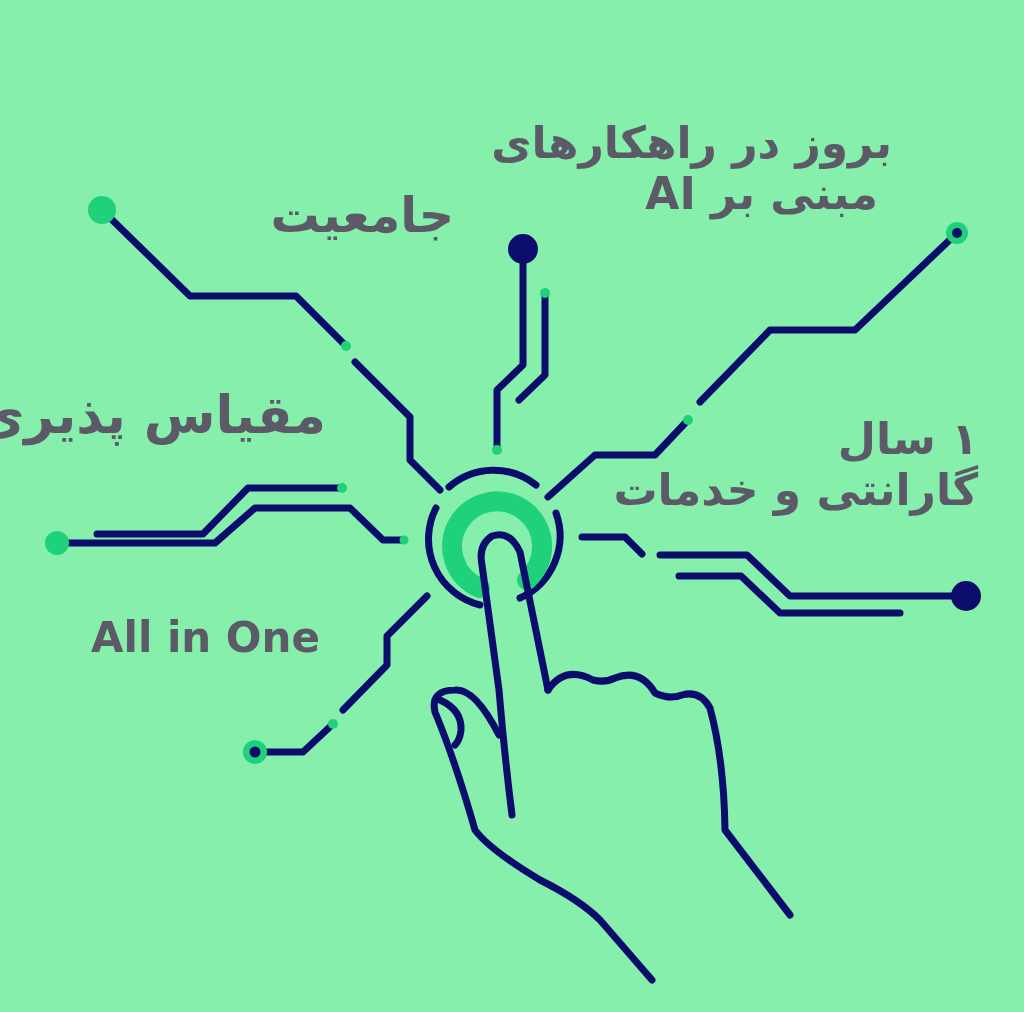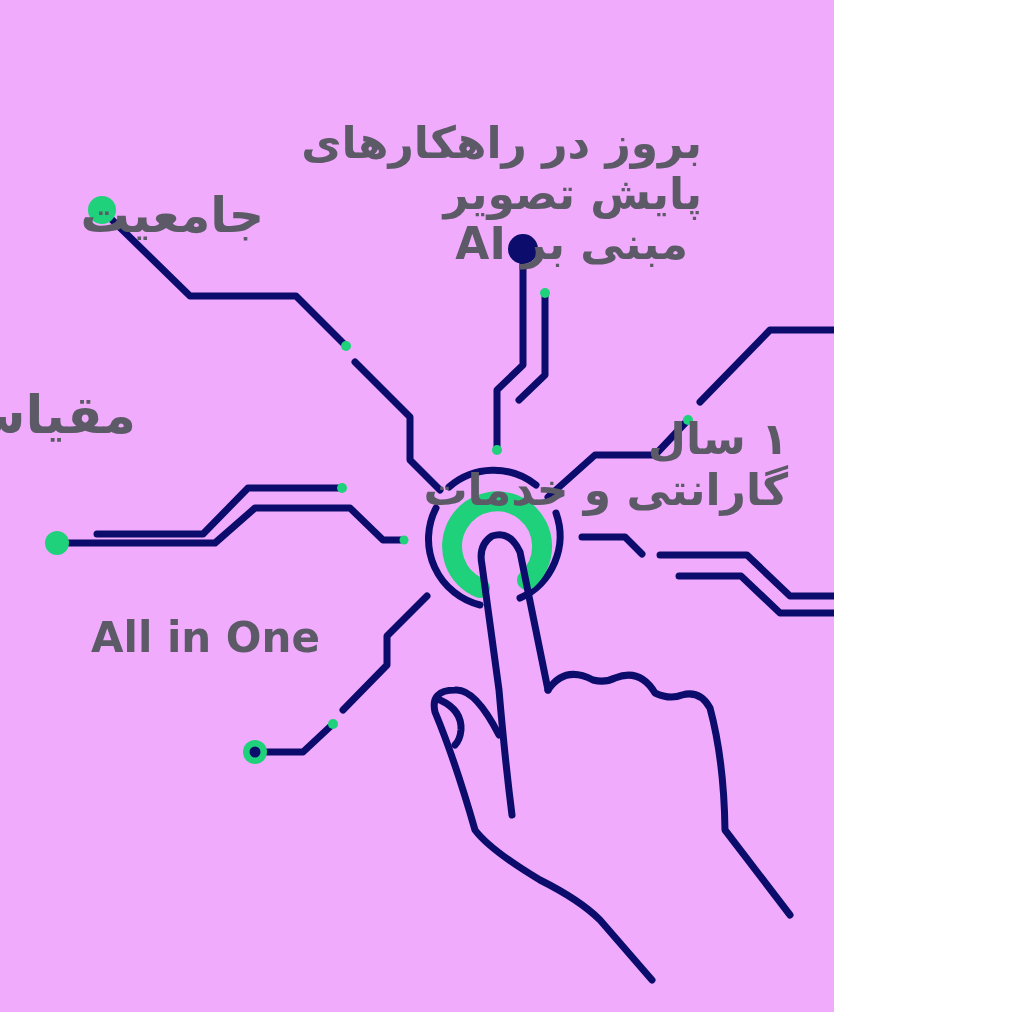--- a/index.html
+++ b/index.html
@@ -1,16 +1,16 @@
 <!DOCTYPE html>
 <html><head>
   <meta charset="utf-8">
   <style>
     html, body { margin: 0; padding: 0; background: #ffffff; }
-    .canvas { position: relative; width: 834px; height: 1012px; overflow: hidden; background: #f0abfc; }
+    .canvas { position: relative; width: 1024px; height: 1012px; overflow: hidden; background: #86efac; }
     svg.art { position: absolute; left: 0; top: 0; }
     .label {
       position: absolute;
       color: #5b5a66;
       font-family: "DejaVu Sans", sans-serif;
       font-weight: bold;
       white-space: nowrap;
       line-height: 1.15;
     }
     .rtl { direction: rtl; text-align: right; }
@@ -84,21 +84,20 @@
     <g fill="none" stroke="#0b0c6b" stroke-width="7" stroke-linecap="round" stroke-linejoin="round">
       <path d="M 548 690 L 520 552 Q 510 530 492 536 Q 478 545 482 565 L 499 690 Q 505 760 512 815"></path>
       <path d="M 548 690 Q 565 665 593 680 Q 605 683 615 678 Q 640 668 655 693 Q 670 700 682 695 Q 700 690 710 708 Q 724 760 725 830 L 790 915"></path>
       <path d="M 499 735 Q 475 688 455 690 Q 430 690 435 712 Q 455 760 475 830 Q 490 850 540 880 Q 580 900 600 920 L 652 980"></path>
       <path d="M 440 700 Q 462 710 461 730 Q 460 740 455 745"></path>
     </g>
   </svg>
 
   <div class="label rtl" style="right:132px; top:118px; font-size:44px; text-align:right;">
     <div>بروز در راهکارهای</div>
-    <div>پایش تصویر</div>
     <div style="padding-right:14px;">مبنی بر AI</div>
   </div>
 
   <div class="label rtl" style="right:570px; top:188px; font-size:49px;">جامعیت</div>
 
   <div class="label rtl" style="right:698px; top:386px; font-size:52px;">مقیاس پذیری</div>
 
   <div class="label rtl" style="right:46px; top:414px; font-size:44px;">
     <div>۱ سال</div>
     <div>گارانتی و خدمات</div>

